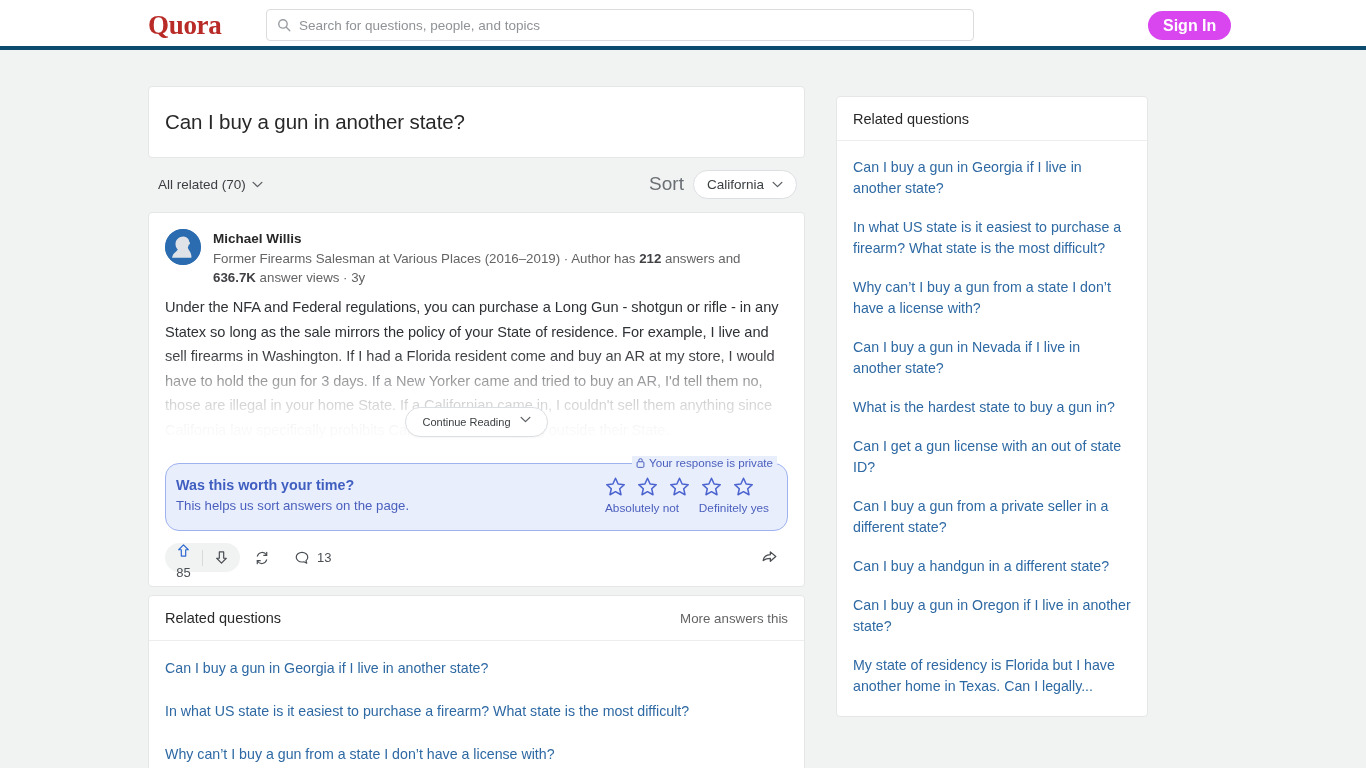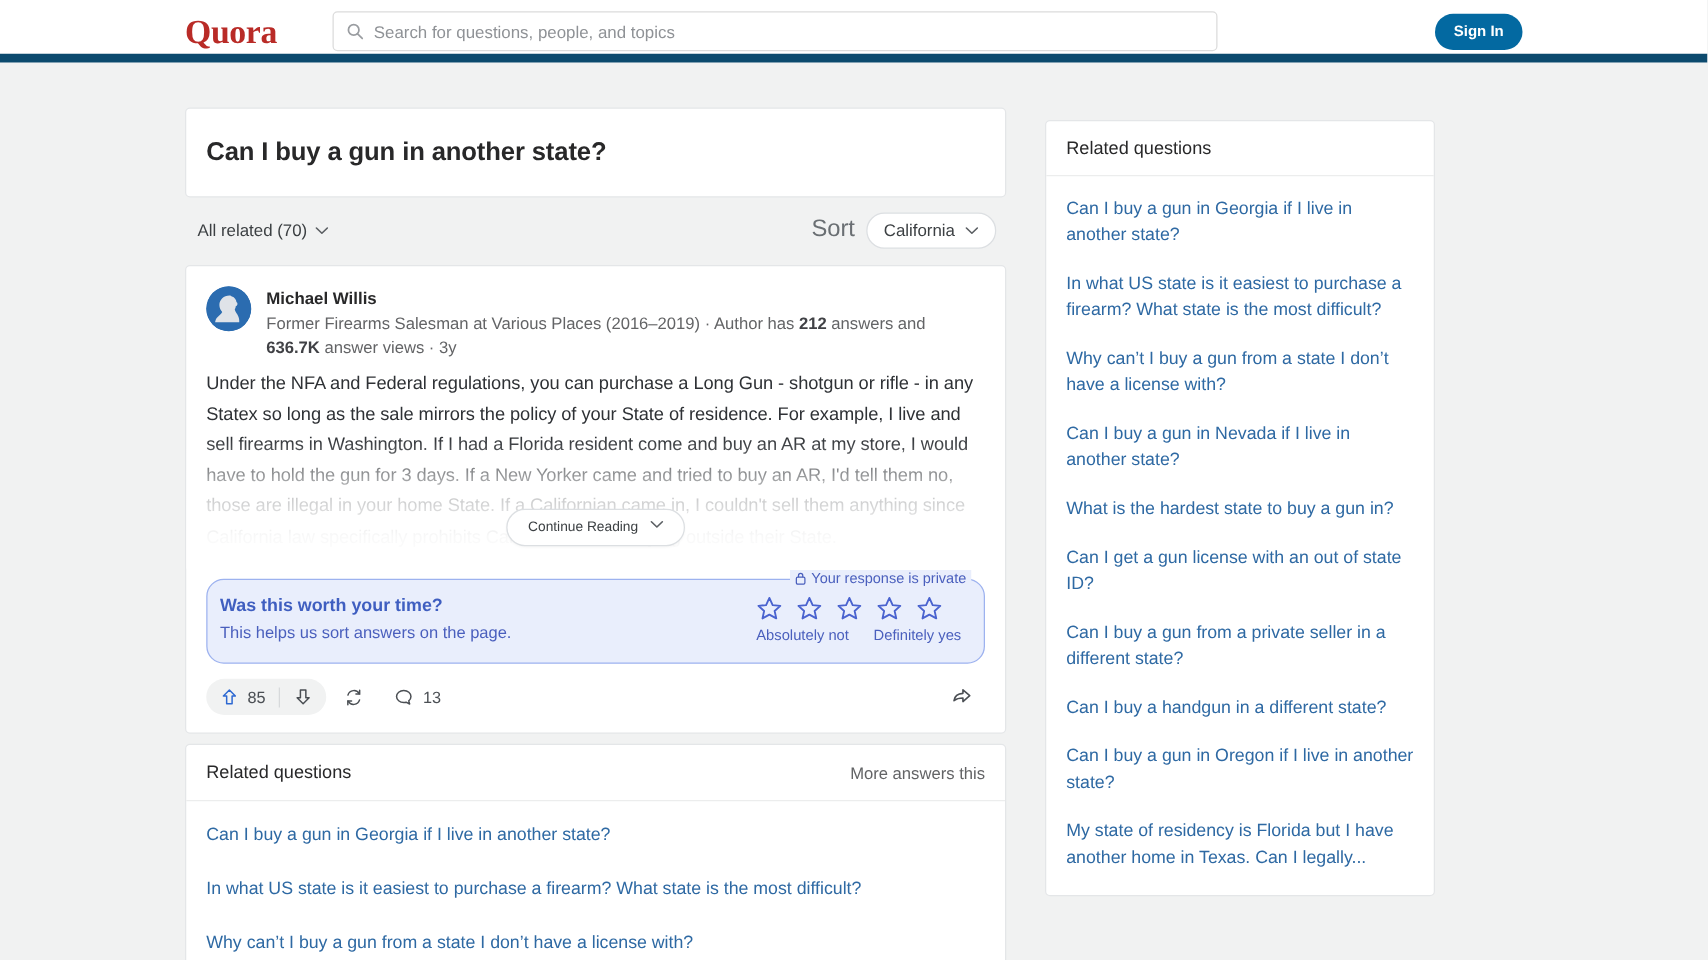--- a/index.html
+++ b/index.html
@@ -11,21 +11,21 @@
     background: #f1f2f2;
     font-family: "Liberation Sans", sans-serif;
     -webkit-font-smoothing: antialiased;
   }
 
   
   .topbar {
     position: relative;
     height: 50px;
     background: #ffffff;
-    border-bottom: 7px solid #0c4a6e;
+    border-bottom: 4px solid #0c4a6e;
     display: flex;
     align-items: center;
   }
   .logo {
     position: absolute;
     left: 148px;
     top: 9px;
     font-family: "Liberation Serif", serif;
     font-weight: bold;
     font-size: 27px;
@@ -59,24 +59,24 @@
   }
   .search-input::placeholder { color: #8f9296; }
   .signin-btn {
     position: absolute;
     left: 1148px;
     top: 11px;
     height: 29px;
     padding: 0 15px;
     border: 0;
     border-radius: 15px;
-    background: #0369a1;
+    background: #d946ef;
     color: #fff;
     font-family: "Liberation Sans", sans-serif;
-    font-size: 12px;
+    font-size: 16px;
     font-weight: bold;
     cursor: pointer;
     line-height: 29px;
   }
 
   
   .page {
     position: relative;
     width: 1366px;
     height: 718px;
@@ -97,21 +97,21 @@
   .card {
     background: #ffffff;
     border: 1px solid #e4e6e8;
     border-radius: 4px;
   }
 
   
   .q-card { padding: 22px 16px 22px 16px; }
   .q-title {
     font-size: 20.5px;
-    font-weight: bold;
+    font-weight: normal;
     color: #282829;
     line-height: 26px;
     letter-spacing: -0.1px;
   }
 
   
   .filter-row {
     display: flex;
     align-items: center;
     justify-content: space-between;
@@ -280,20 +280,21 @@
     border-radius: 16px;
     height: 29px;
   }
   .upvote {
     display: flex;
     align-items: center;
     gap: 7px;
     padding: 0 11px 0 11px;
     height: 29px;
     cursor: pointer;
+    flex-direction: column;
   }
   .vote-count { font-size: 13px; color: #4b4f54; }
   .vote-div { width: 1px; height: 16px; background: #d7d9db; }
   .downvote {
     display: flex;
     align-items: center;
     padding: 0 11px;
     height: 29px;
     cursor: pointer;
   }

